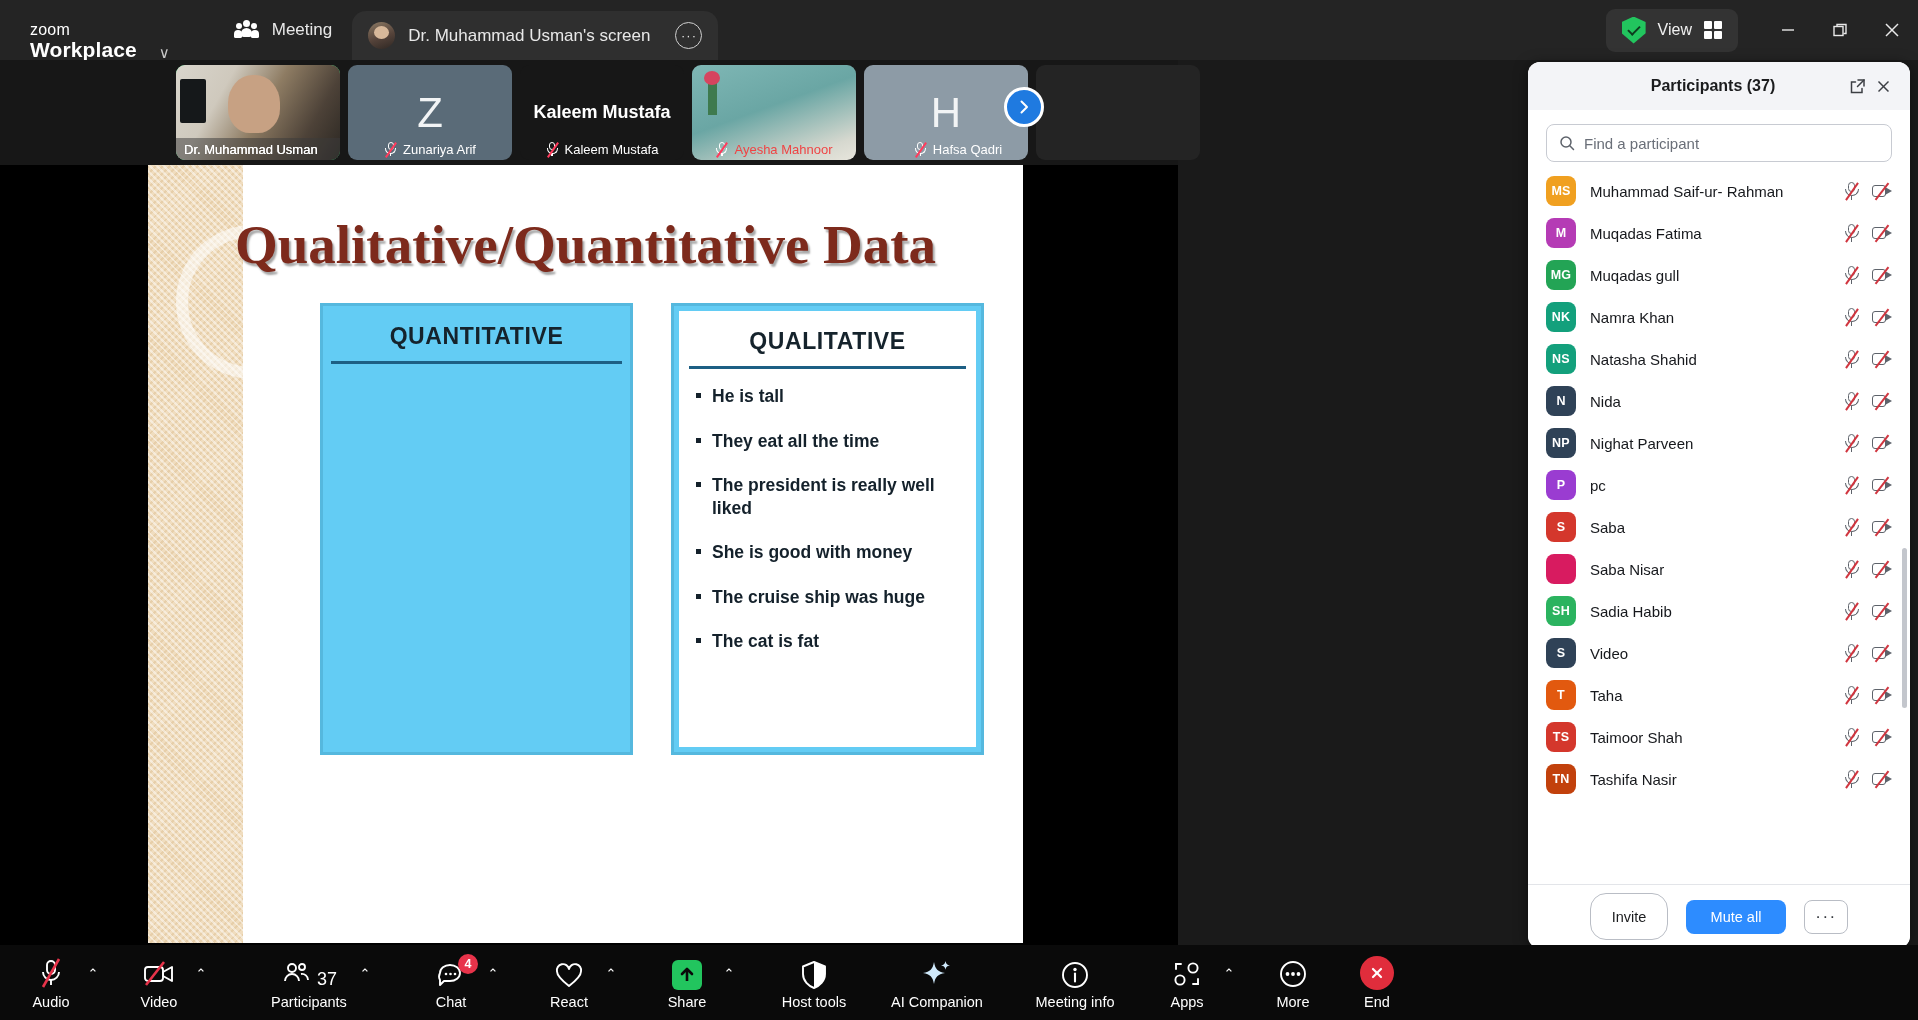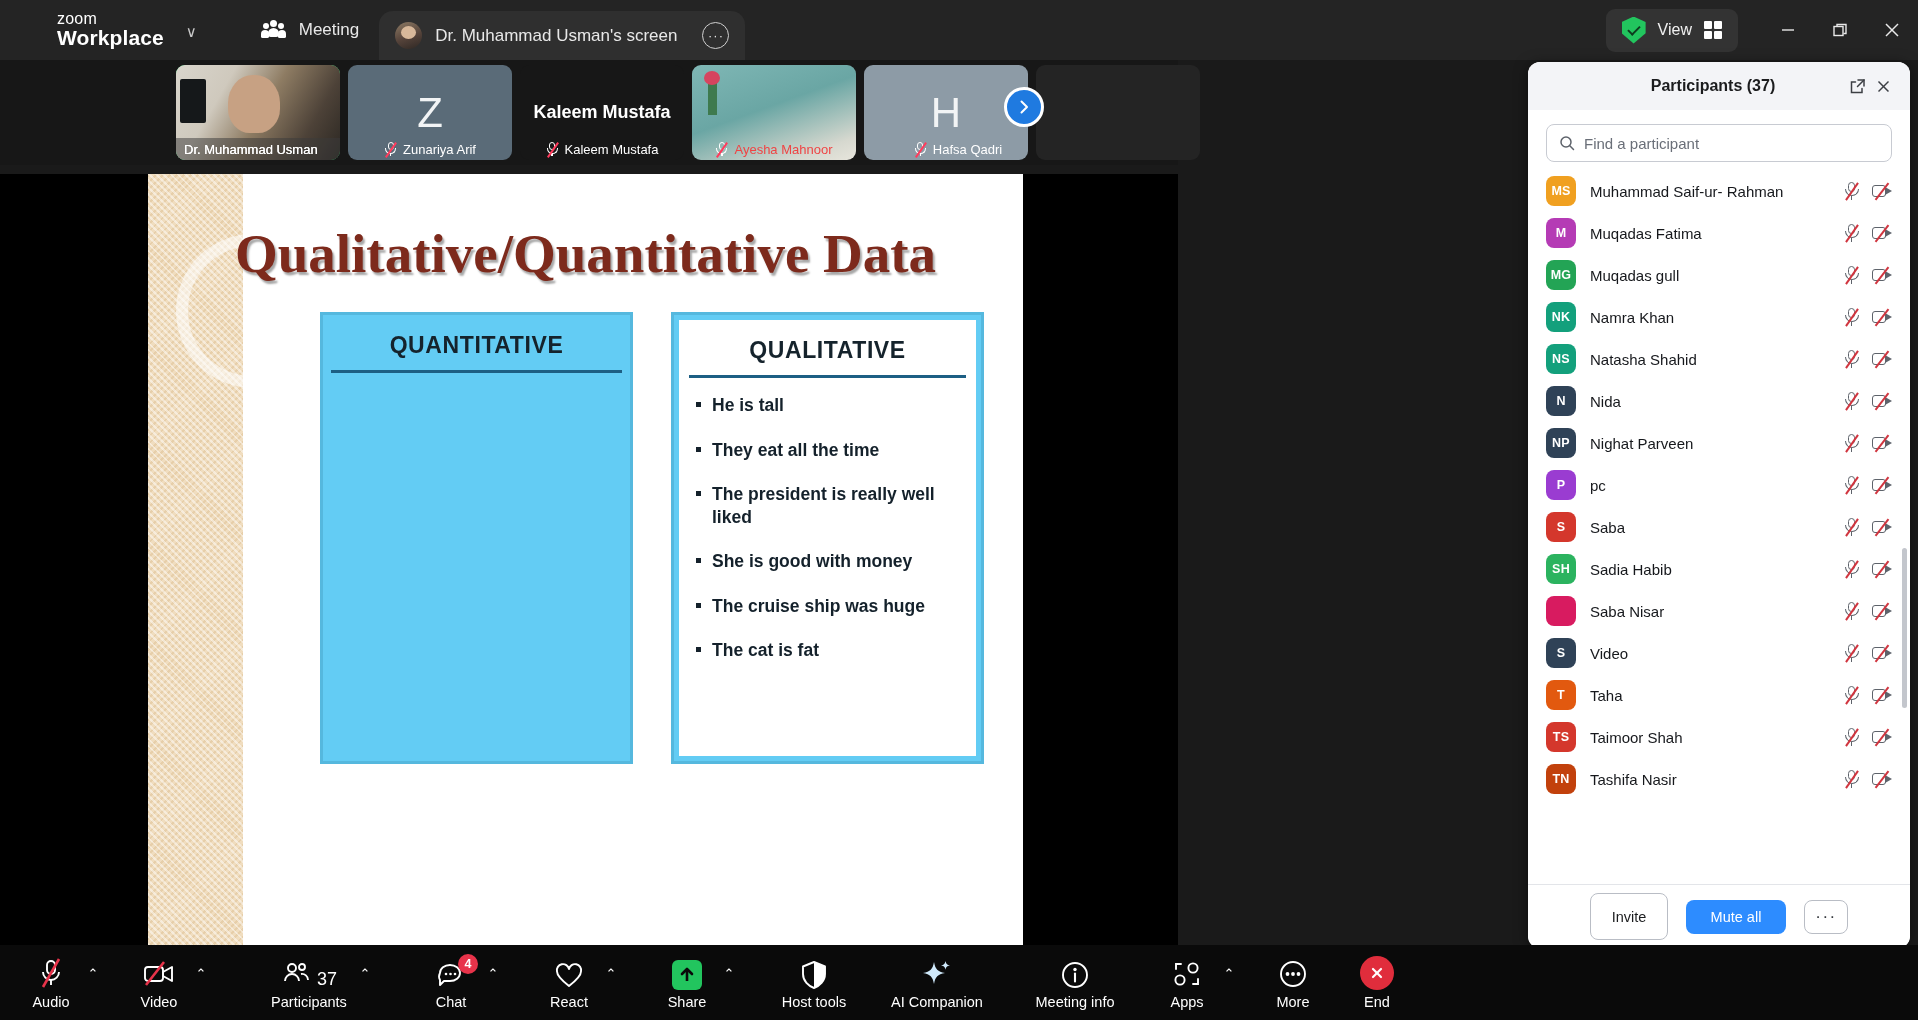--- a/index.html
+++ b/index.html
@@ -9,21 +9,21 @@
     background:#0f0f0f;
     font-family:"Liberation Sans", sans-serif;
     overflow:hidden;
   }
   #app { position:relative; width:1918px; height:1020px; background:#1a1a1a; }
 
   
   .titlebar {
     position:absolute; top:0; left:0; width:1918px; height:60px;
     background:#242424;
-    display:flex; align-items:center;padding-left:27px;
+    display:flex; align-items:flex-end;
   }
   .zoom-logo {
     margin-left:30px; line-height:1.02; color:#ffffff;
   }
   .zoom-logo .z1 { font-size:16px; font-weight:400; letter-spacing:.2px; }
   .zoom-logo .z2 { font-size:21px; font-weight:700; letter-spacing:.1px; }
   .logo-caret {
     margin-left:22px; color:#c9c9c9; font-size:15px; transform:translateY(2px);
   }
   .tabs { display:flex; align-items:center; height:60px; margin-left:44px; }
@@ -133,21 +133,21 @@
   }
   .nextbtn {
     position:absolute; left:1004px; top:27px;
     width:40px;height:40px;border-radius:50%;
     background:#1f7ae0; border:3px solid #ffffff;
     display:flex;align-items:center;justify-content:center;
   }
 
   
   .stage {
-    position:absolute; top:174px; left:0; width:1178px; height:780px; background:#000000;
+    position:absolute; top:165px; left:0; width:1178px; height:780px; background:#000000;
   }
   .slide {
     position:absolute; left:148px; top:0px; width:875px; height:778px; background:#ffffff;
     overflow:hidden;
   }
   .slide-band {
     position:absolute; left:0; top:0; width:95px; height:100%;
     background:#f0ddbf;
     background-image:
       repeating-linear-gradient(45deg, rgba(255,255,255,.45) 0 2px, rgba(0,0,0,0) 2px 5px),
@@ -234,21 +234,21 @@
   .mic-off .x{position:absolute;left:7.5px;top:-1px;width:2px;height:21px;background:#d0353f;transform:rotate(35deg);}
   .cam-off { width:22px;height:16px; position:relative;}
   .cam-off .bd{position:absolute;left:0;top:2px;width:14px;height:12px;border:1.6px solid #5e636b;border-radius:3px;}
   .cam-off .ln{position:absolute;left:13px;top:4px;width:0;height:0;border-top:4px solid transparent;border-bottom:4px solid transparent;border-left:7px solid #5e636b;}
   .cam-off .x{position:absolute;left:9px;top:-2px;width:2px;height:21px;background:#d0353f;transform:rotate(38deg);}
   .panel-foot {
     height:64px; border-top:1px solid #e3e5e9; display:flex; align-items:center;
     justify-content:center; gap:18px; flex:0 0 auto; background:#ffffff;
   }
   .btn-invite {
-    min-width:78px;height:47px;border-radius:8px;border:1px solid #b9bdc5;background:#fff;
+    min-width:78px;height:47px;border-radius:16px;border:1px solid #b9bdc5;background:#fff;
     font-size:14.5px;color:#1b1c1e; display:flex;align-items:center;justify-content:center;
     font-family:"Liberation Sans", sans-serif;
   }
   .btn-muteall {
     min-width:100px;height:34px;border-radius:8px;border:none;background:#2d8cff;
     font-size:14.5px;color:#ffffff; display:flex;align-items:center;justify-content:center;
     font-family:"Liberation Sans", sans-serif;
   }
   .btn-pmore {
     width:44px;height:34px;border-radius:8px;border:1px solid #b9bdc5;background:#fff;
@@ -639,39 +639,39 @@
               <span class="x"></span>
             </span>
             <span class="cam-off">
               <span class="bd"></span>
               <span class="ln"></span>
               <span class="x"></span>
             </span>
           </div>
         </div>
         <div class="prow">
+          <div class="pav" style="background: rgb(216, 27, 96);"></div>
+          <div class="pname">Saba Nisar</div>
+          <div class="picons">
+            <span class="mic-off">
+              <span class="b"></span>
+              <span class="a"></span>
+              <span class="s"></span>
+              <span class="x"></span>
+            </span>
+            <span class="cam-off">
+              <span class="bd"></span>
+              <span class="ln"></span>
+              <span class="x"></span>
+            </span>
+          </div>
+        </div>
+        <div class="prow">
           <div class="pav" style="background: rgb(43, 179, 95);">SH</div>
           <div class="pname">Sadia Habib</div>
-          <div class="picons">
-            <span class="mic-off">
-              <span class="b"></span>
-              <span class="a"></span>
-              <span class="s"></span>
-              <span class="x"></span>
-            </span>
-            <span class="cam-off">
-              <span class="bd"></span>
-              <span class="ln"></span>
-              <span class="x"></span>
-            </span>
-          </div>
-        </div>
-        <div class="prow">
-          <div class="pav" style="background: rgb(216, 27, 96);"></div>
-          <div class="pname">Saba Nisar</div>
           <div class="picons">
             <span class="mic-off">
               <span class="b"></span>
               <span class="a"></span>
               <span class="s"></span>
               <span class="x"></span>
             </span>
             <span class="cam-off">
               <span class="bd"></span>
               <span class="ln"></span>

